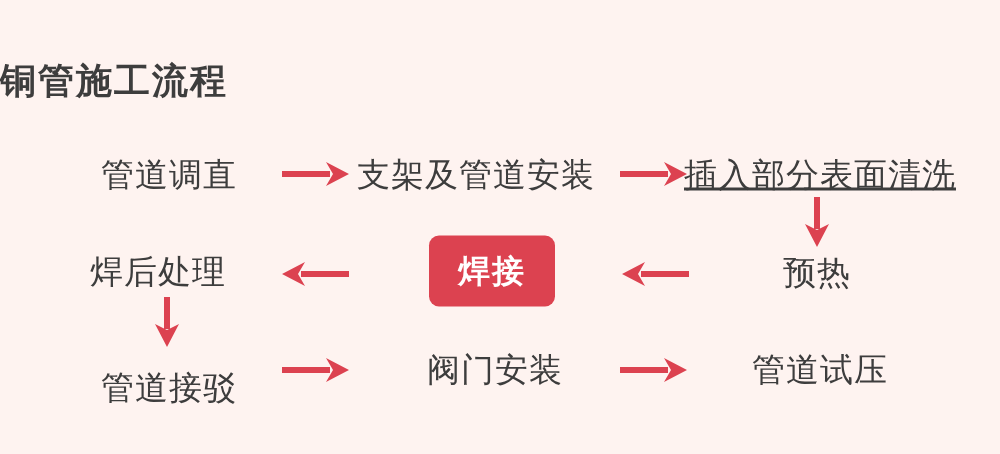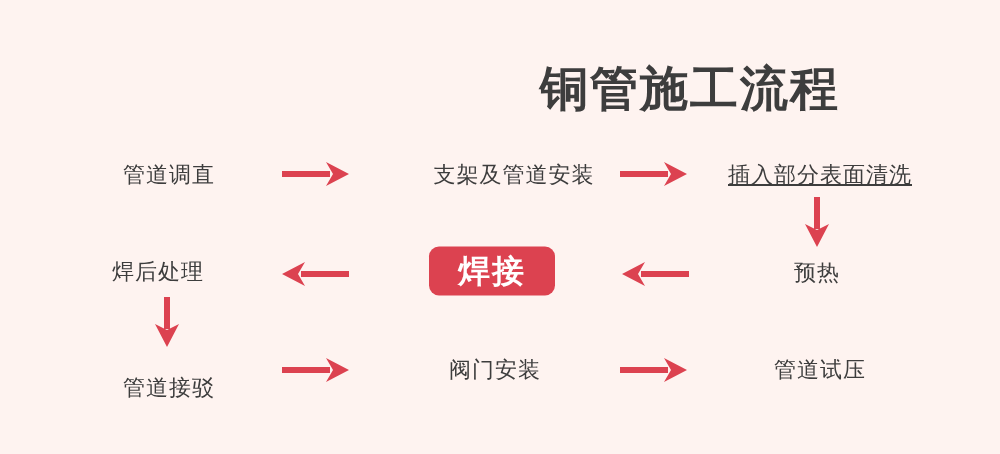--- a/index.html
+++ b/index.html
@@ -16,54 +16,54 @@
     overflow:hidden;
   }
   .canvas{
     position:relative;
     width:1000px;height:454px;
     background:var(--bg);
   }
   .title{
     position:absolute;
     left:0;top:57px;width:840px;
-    text-align:right;
-    font-size:48px;
+    text-align:left;
+    font-size:36px;
     font-weight:700;
     letter-spacing:2px;
     color:var(--text);
   }
   .node{
     position:absolute;
     transform:translate(-50%,-50%);
-    font-size:22px;
+    font-size:33px;
     font-weight:500;
     letter-spacing:1px;
     color:var(--text);
     white-space:nowrap;
   }
   .node.highlight{
     background:var(--accent);
     color:var(--highlight-text);
-    width:126px;height:49px;
+    width:126px;height:71px;
     border-radius:10px;
     display:flex;align-items:center;justify-content:center;
     font-size:32px;
     font-weight:700;
     letter-spacing:2px;
   }
   .arrow{
     position:absolute;
     transform:translate(-50%,-50%);
     color:var(--accent);
     line-height:0;
   }
   
   .n-r1c1{left:169px;top:175px;}
-  .n-r1c2{left:514px;top:175px;}
+  .n-r1c2{left:476px;top:175px;}
   .n-r1c3{left:820px;top:175px;text-decoration:underline;}
   .n-r2c1{left:158px;top:272px;}
   .n-r2c2{left:492px;top:271px;}
   .n-r2c3{left:817px;top:273px;}
   .n-r3c1{left:169px;top:388px;}
   .n-r3c2{left:495px;top:370px;}
   .n-r3c3{left:820px;top:370px;}
   
   .a-r1a{left:315px;top:174px;}
   .a-r1b{left:653px;top:174px;}

